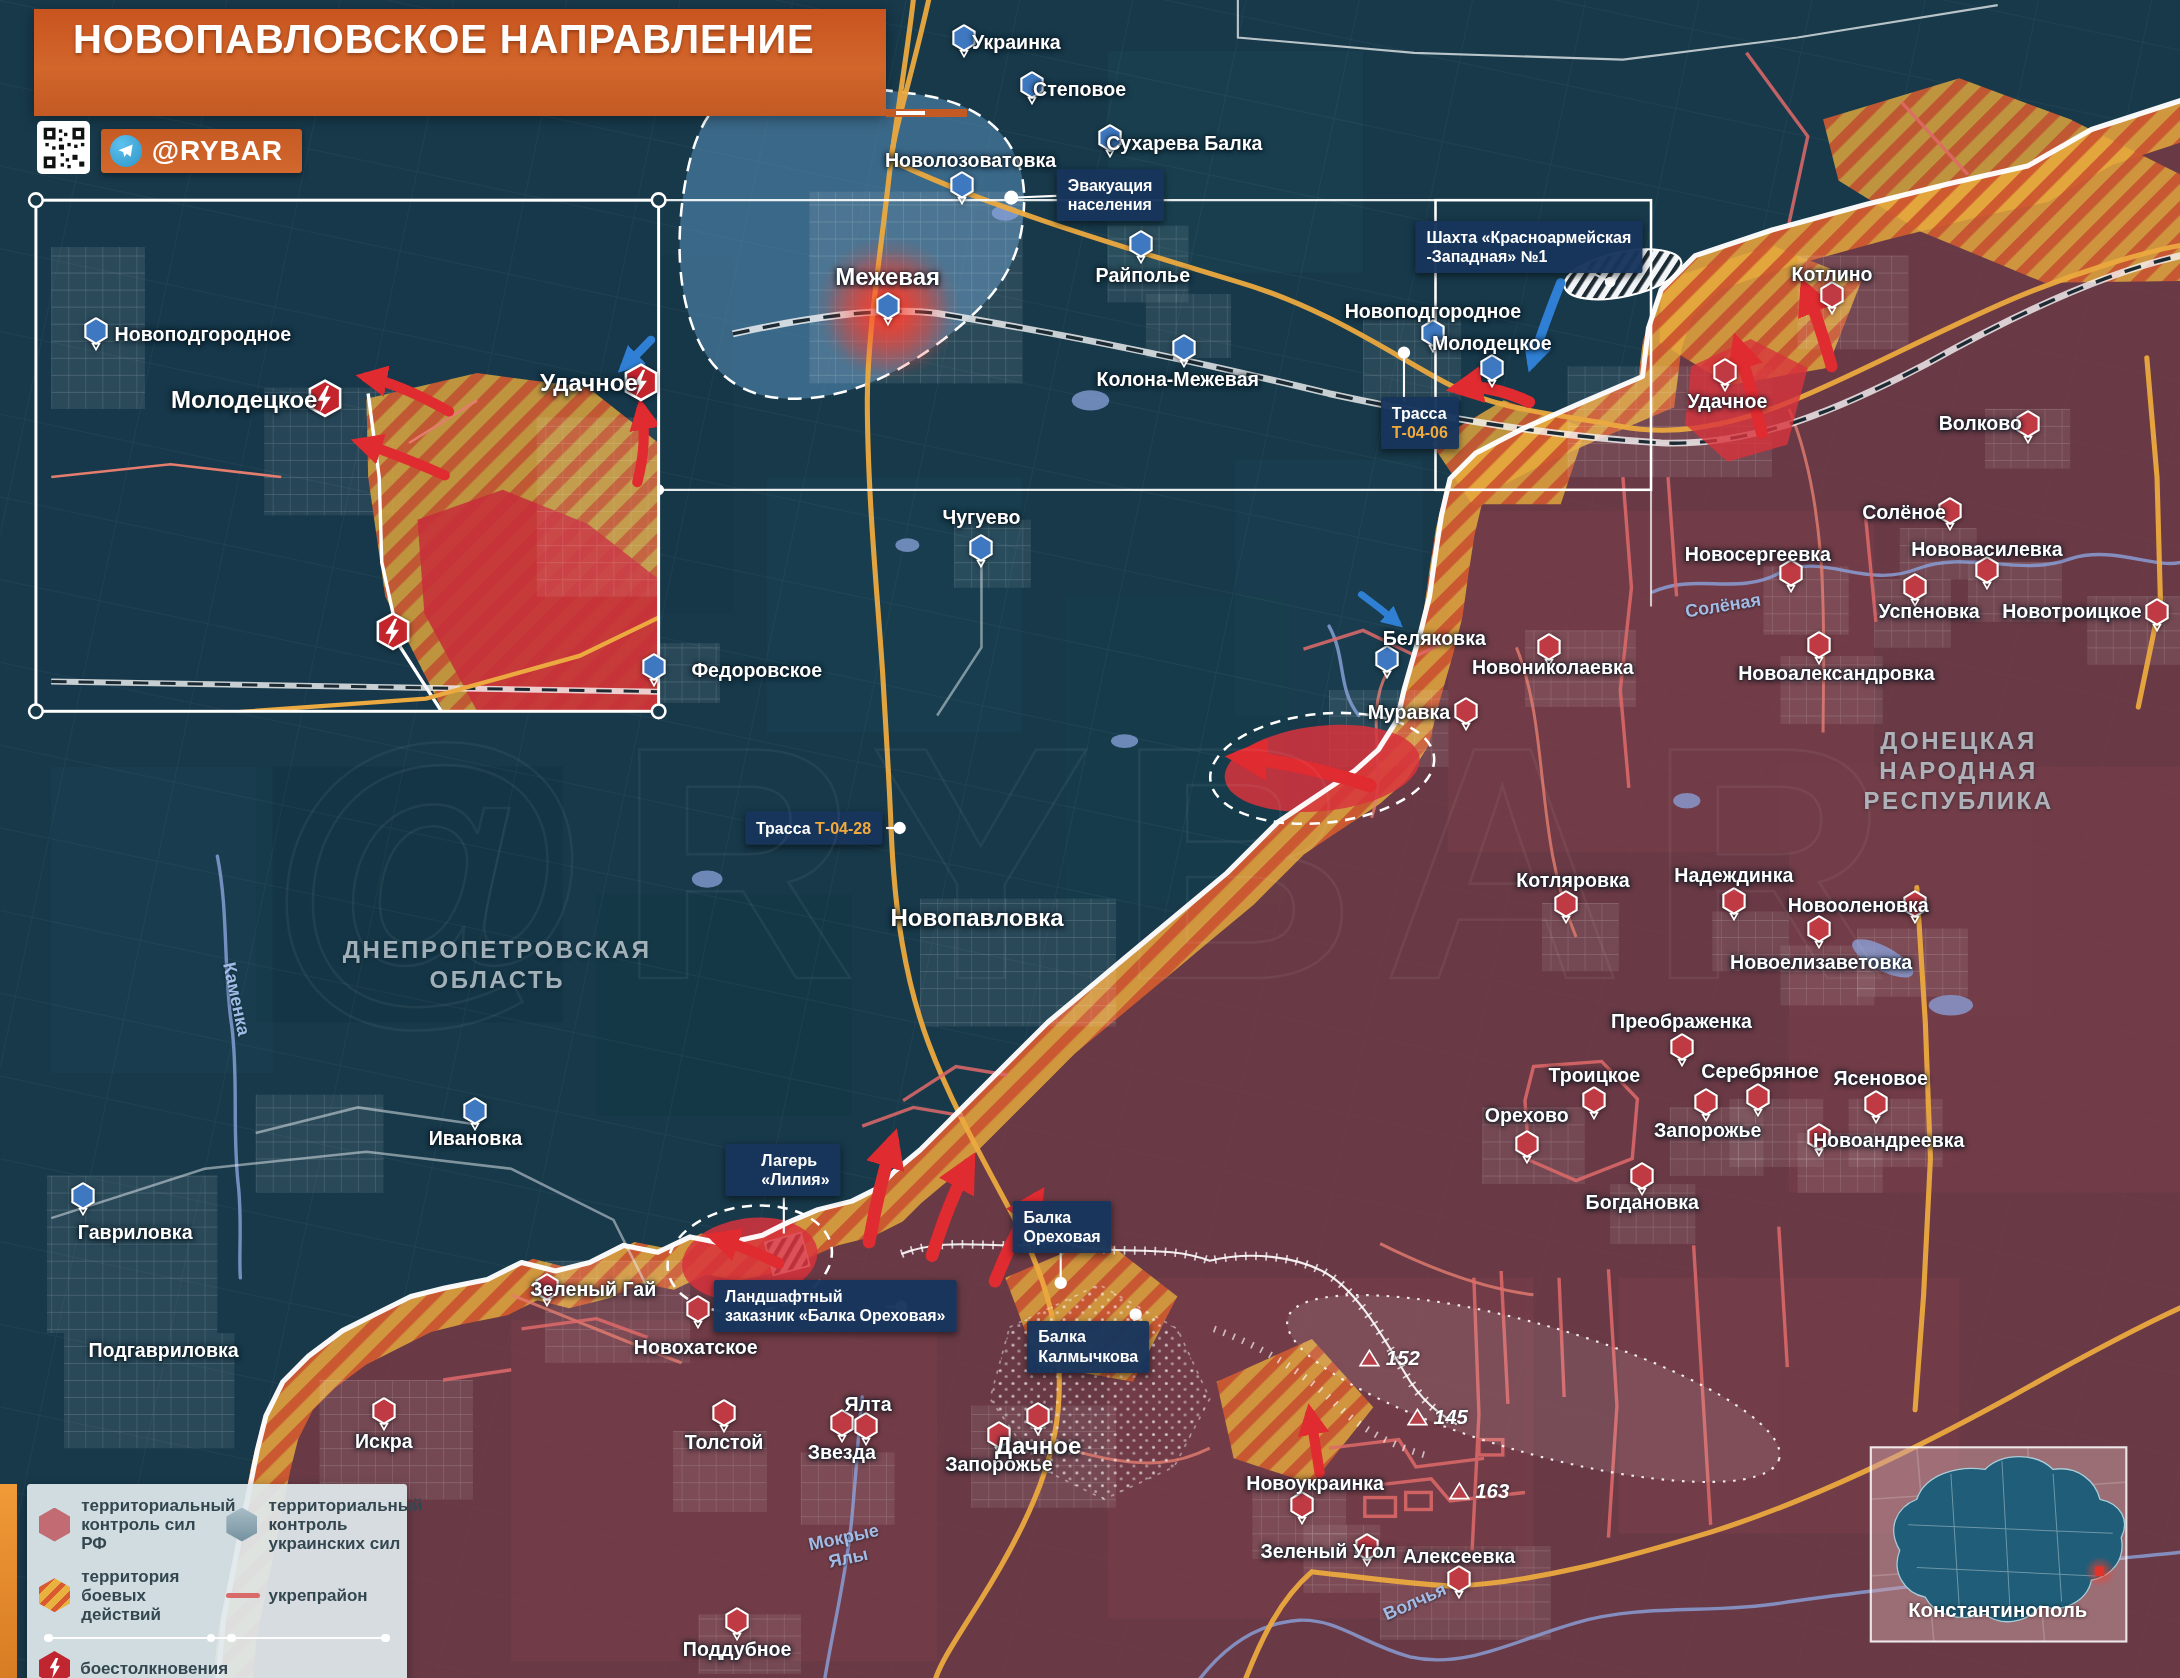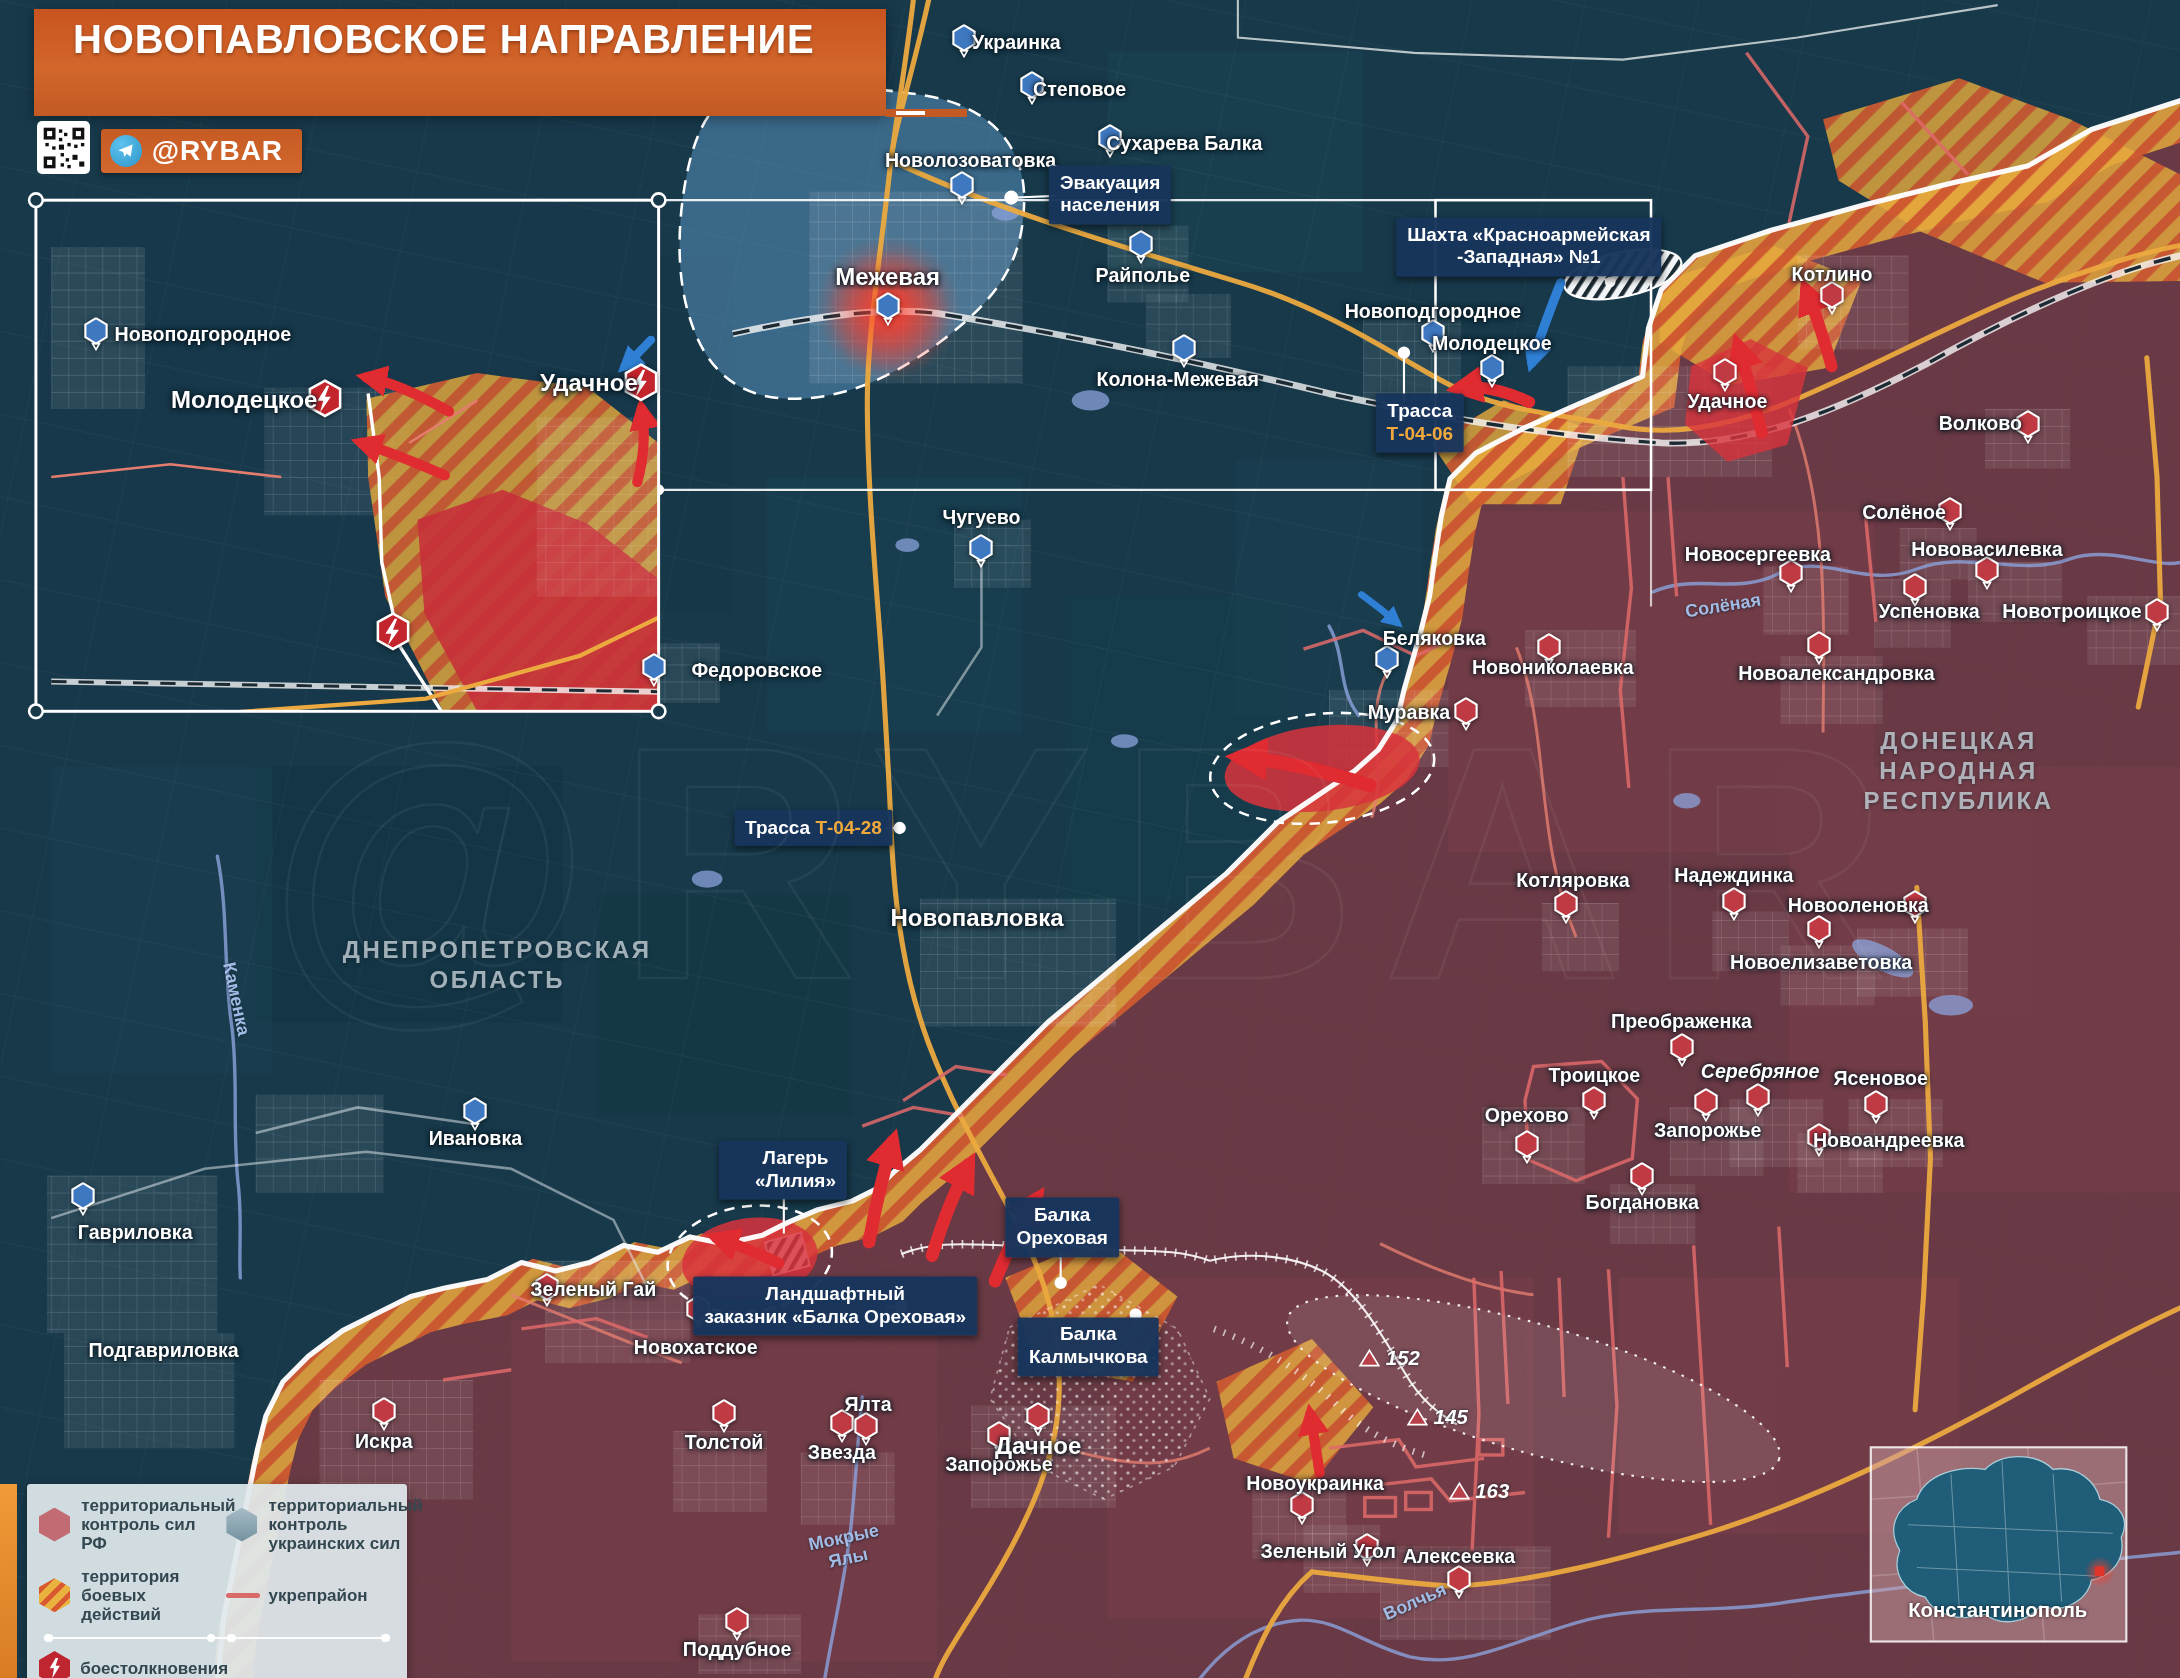--- a/index.html
+++ b/index.html
@@ -21,22 +21,22 @@
   .region{position:absolute;transform:translate(-50%,-50%);color:rgba(203,214,220,.78);
         font-weight:bold;font-size:24px;letter-spacing:2.6px;text-align:center;white-space:pre-line;
         text-shadow:0 0.9px 3.4px rgba(10,25,35,.5);line-height:1.25;}
   .river{position:absolute;transform:translate(-50%,-50%);color:rgba(168,195,238,.95);
         font-weight:bold;font-size:18px;white-space:pre-line;text-align:center;
         text-shadow:0 0.9px 2.6px rgba(8,22,32,.7);}
   .hgt{position:absolute;transform:translate(-50%,-50%);display:flex;align-items:center;gap:5.1px;
        color:#fff;font-weight:bold;font-style:italic;font-size:20.4px;
        text-shadow:0 0.9px 3.4px rgba(8,22,32,.9);}
   .co{position:absolute;transform:translate(-50%,-50%);background:rgba(24,53,92,.97);color:#fff;
-      font-weight:bold;font-size:19px;line-height:1.2;padding:6.8px 11px;border-radius:2.6px;
-      box-shadow:0 2.6px 7.7px rgba(0,0,0,.5);white-space:nowrap;text-align:center;}
+      font-weight:bold;font-size:16px;line-height:1.2;padding:6.8px 11px;border-radius:2.6px;
+      box-shadow:0 2.6px 7.7px rgba(0,0,0,.5);white-space:nowrap;text-align:left;}
   .co .a{color:#f2a93b;}
 
   
   .title-block{position:absolute;left:34px;top:8.5px;width:852px;height:107px;z-index:20;
       background:linear-gradient(180deg,#c8541f 0%,#d2662b 55%,#c35a24 100%);
       box-shadow:0 3.4px 12px rgba(0,0,0,.35);padding:8.5px 0 0 39px;box-sizing:border-box;}
   .title-block h1{margin:1.7px 0 5.1px 0;color:#fff;font-size:40px;letter-spacing:0.9px;line-height:1;
       text-shadow:0 1.7px 3.4px rgba(60,20,0,.4);}
   .title-block h2{margin:0;color:#ffe9da;font-size:23px;font-weight:bold;line-height:1;}
   .title-strip{position:absolute;left:886px;top:109px;width:81px;height:7.7px;background:#c35a24;z-index:20;}
@@ -608,21 +608,21 @@
           <path d="M11 31 L19 31 L15 38 Z" fill="none" stroke="#fff" stroke-width="2"></path>
         </svg>
       </div>
       <div class="lbl" style="left: 70%; top: 66.4%;">Орехово</div>
       <div class="mk" style="left: 80.6%; top: 65.7%;">
         <svg width="25.6" height="34" viewBox="0 0 30 40">
           <path d="M15 1 L27.5 8.5 L27.5 23.5 L15 31 L2.5 23.5 L2.5 8.5 Z" fill="#c03a44" stroke="#fff" stroke-width="2.5"></path>
           <path d="M11 31 L19 31 L15 38 Z" fill="none" stroke="#fff" stroke-width="2"></path>
         </svg>
       </div>
-      <div class="lbl" style="left: 80.7%; top: 63.8%; font-style: italic;">Серебряное</div>
+      <div class="lbl" style="left: 80.7%; top: 63.8%;">Серебряное</div>
       <div class="mk" style="left: 86%; top: 66.1%;">
         <svg width="25.6" height="34" viewBox="0 0 30 40">
           <path d="M15 1 L27.5 8.5 L27.5 23.5 L15 31 L2.5 23.5 L2.5 8.5 Z" fill="#c03a44" stroke="#fff" stroke-width="2.5"></path>
           <path d="M11 31 L19 31 L15 38 Z" fill="none" stroke="#fff" stroke-width="2"></path>
         </svg>
       </div>
       <div class="lbl" style="left: 86%; top: 64.2%; padding-left: 10px;">Ясеновое</div>
       <div class="mk" style="left: 78.2%; top: 66%;">
         <svg width="25.6" height="34" viewBox="0 0 30 40">
           <path d="M15 1 L27.5 8.5 L27.5 23.5 L15 31 L2.5 23.5 L2.5 8.5 Z" fill="#c03a44" stroke="#fff" stroke-width="2.5"></path>

